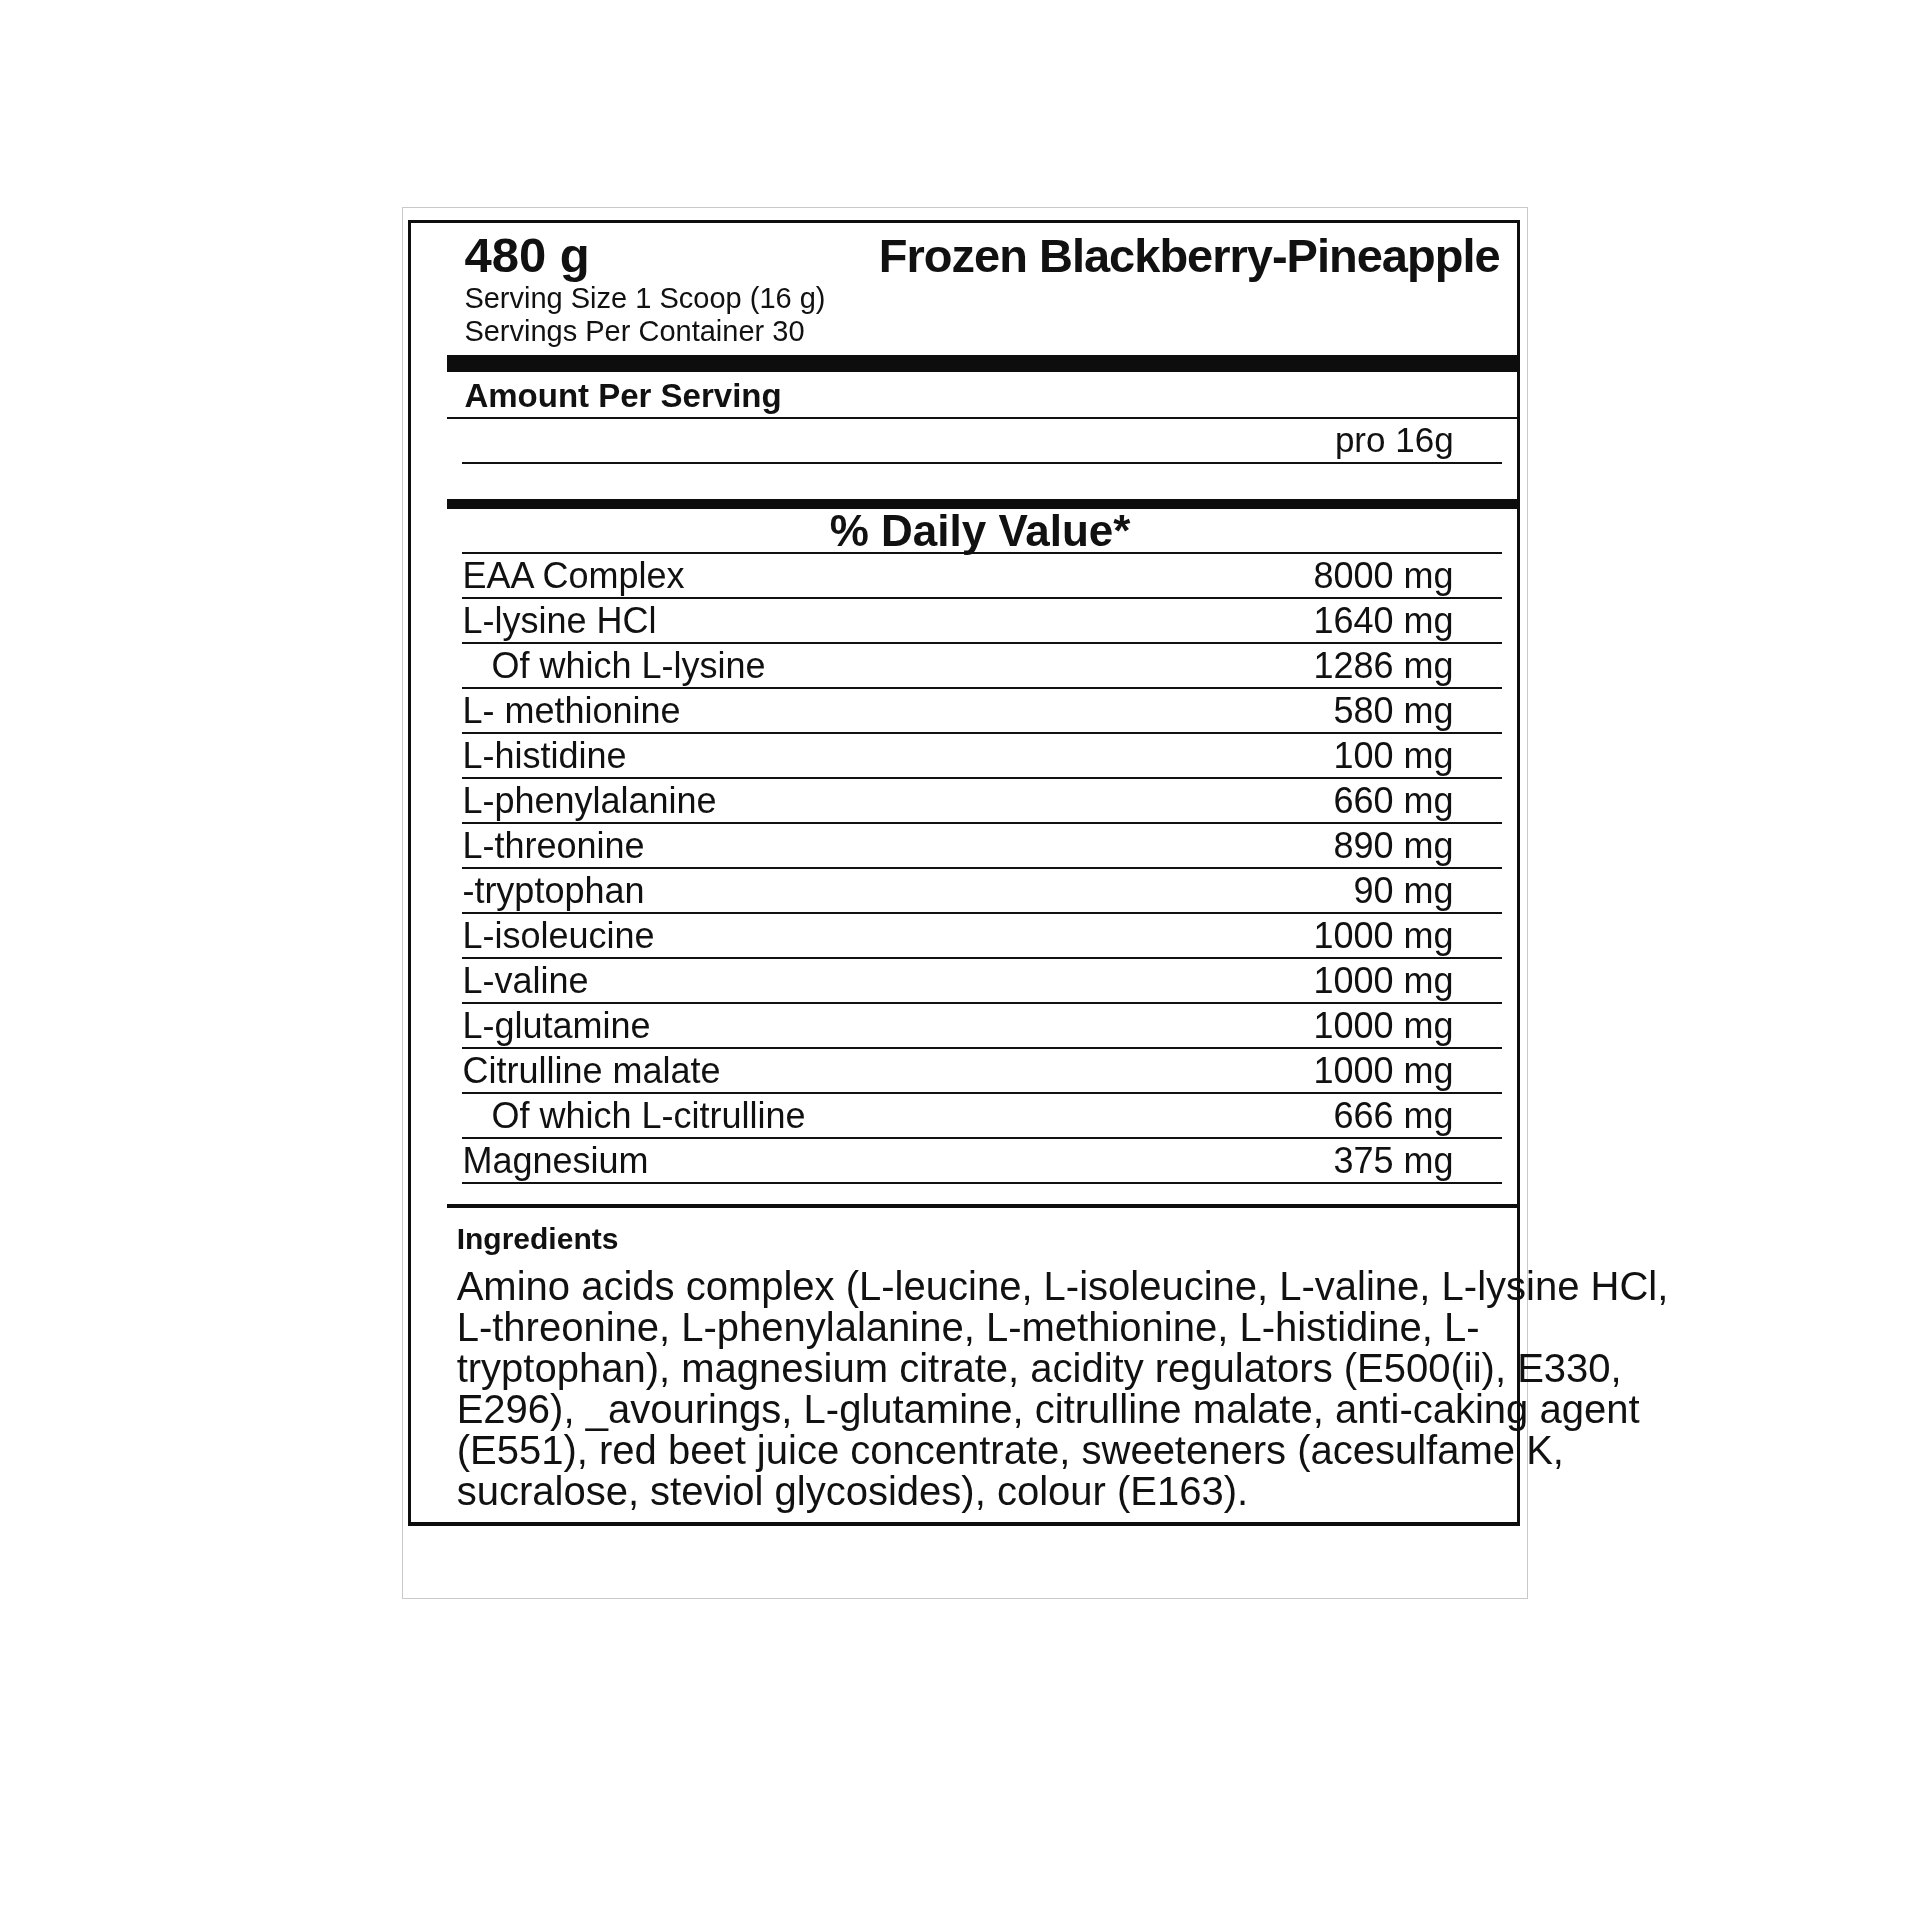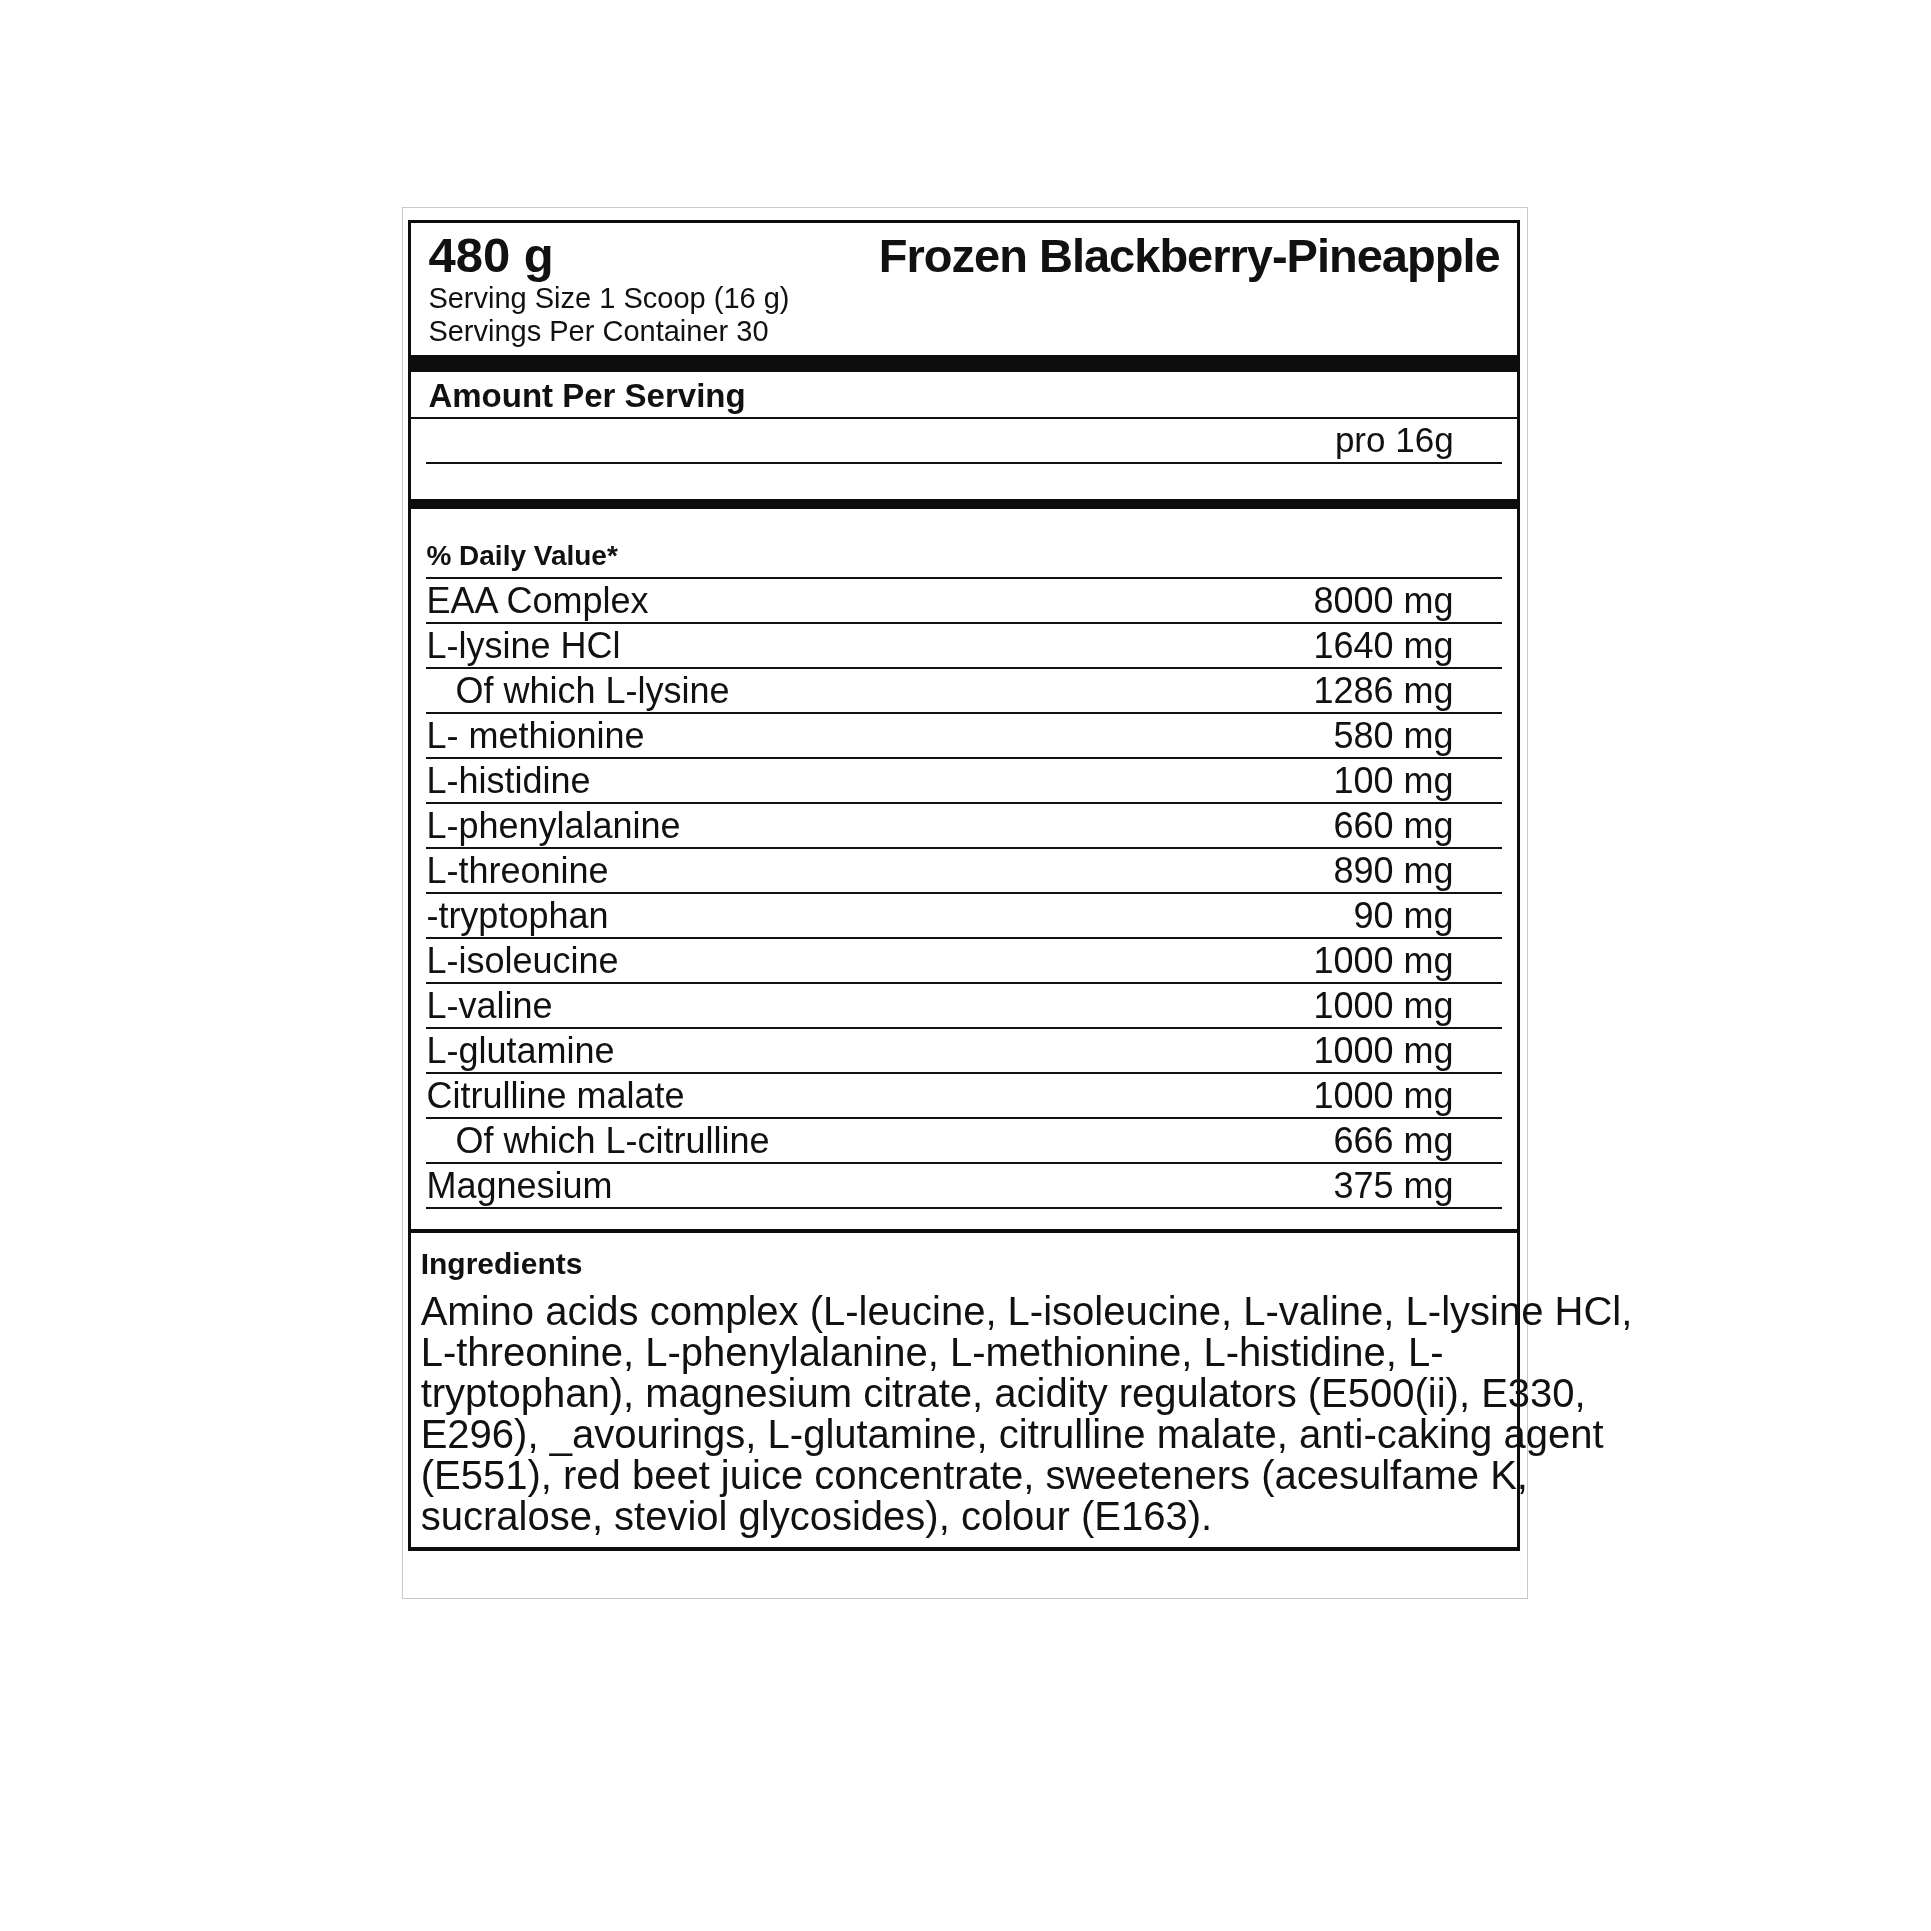--- a/index.html
+++ b/index.html
@@ -26,20 +26,21 @@
   
   .label-box {
     position: absolute;
     left: 408px;
     top: 220px;
     width: 1112px;
     box-sizing: border-box;
     border: 3.9px solid #0d0d0d;
     border-bottom-width: 4.8px;
     background: #ffffff;
+    padding-left: 36px;
   }
   .header { padding: 5.8px 17.4px 0 17.4px; }
   .header-top {
     display: flex;
     justify-content: space-between;
     align-items: baseline;
     line-height: 52px;
     white-space: nowrap;
   }
   .net-weight { font-size: 49px; font-weight: bold; }
@@ -62,25 +63,24 @@
     align-items: center;
     font-size: 35px;
     padding-right: 48px;
   }
   .spacer-row { height: 35px; }
   .bar-thin { height: 10.6px; background: #0d0d0d; }
   .dv-row {
     height: 43px;
     line-height: 43px;
     border-bottom: 2.9px solid #111111;
-    text-align: left;
-    font-size: 28px;
+    text-align: center;
+    font-size: 44px;
     font-weight: bold;
     padding-right: 3.9px;
-    margin-top: 25px;
   }
   .trow {
     height: 43px;
     border-bottom: 2.9px solid #111111;
     display: flex;
     justify-content: space-between;
     align-items: center;
     font-size: 36px;
     white-space: nowrap;
   }

